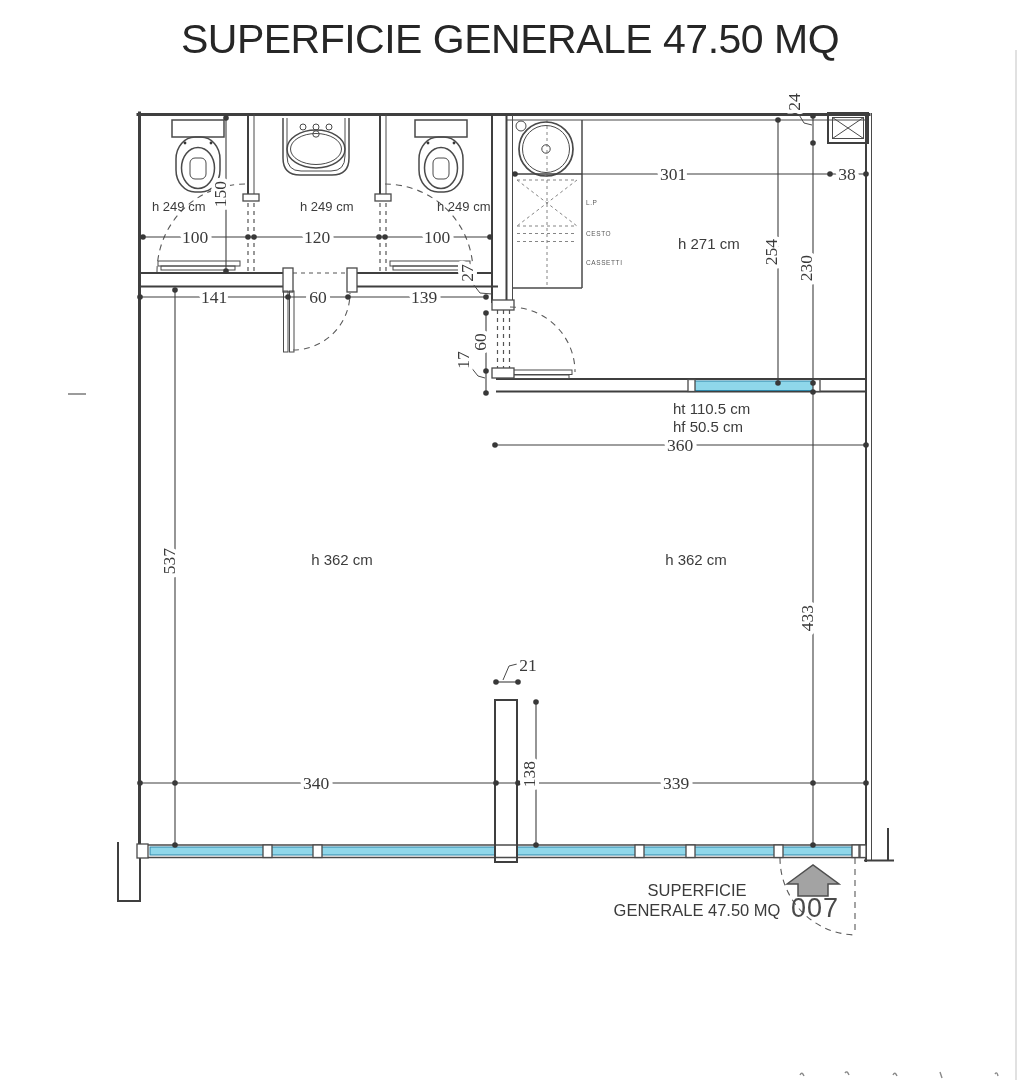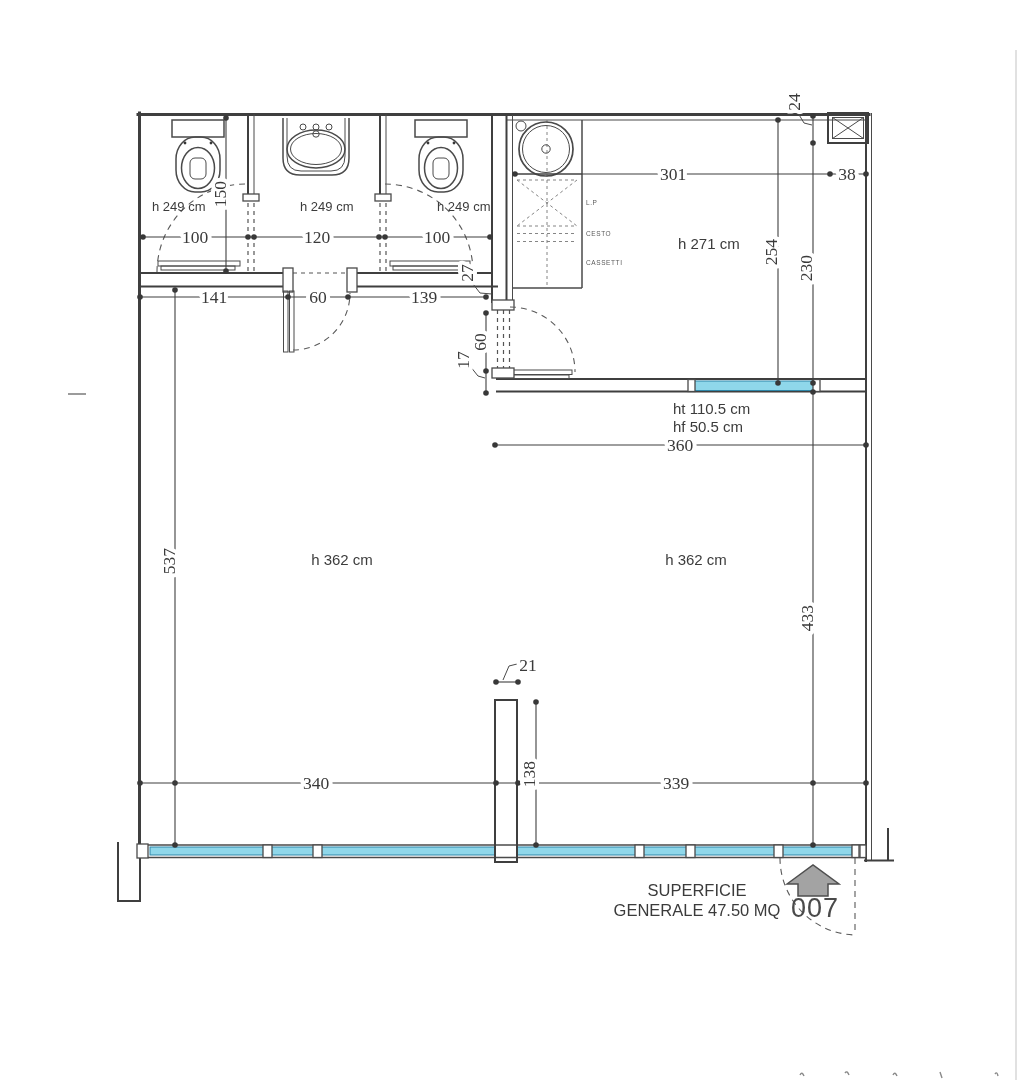--- a/index.html
+++ b/index.html
@@ -29,20 +29,21 @@
   .lbl15{font-family:"Liberation Sans",sans-serif;font-size:15px;fill:#3c3c3c;}
   .tiny{font-family:"Liberation Sans",sans-serif;font-size:6.5px;fill:#5a5a5a;letter-spacing:.6px;}
   .foot{font-family:"Liberation Sans",sans-serif;font-size:16.5px;fill:#3b3b3b;}
   .unit{font-family:"Liberation Sans",sans-serif;font-size:27px;fill:#4a4a4a;letter-spacing:1px;}
   .artifact{stroke:#9b9b9b;stroke-width:2;fill:none;}
 </style>
 </head>
 <body>
 
 <div class="page">
+  <div class="title">SUPERFICIE GENERALE 47.50 MQ</div>
 
   <svg width="1020" height="1080" viewBox="0 0 1020 1080">
 
     <g>
       <line x1="1016" y1="50" x2="1016" y2="1080" stroke="#d4d4d4" stroke-width="1.4"></line>
       <line x1="68" y1="394" x2="86" y2="394" class="artifact"></line>
       <path d="M800,1075 q2,-4 4,1 M845,1073 q2,-3 4,2 M893,1075 q2,-4 4,1 M940,1072 l2,6 M995,1074 q2,-3 3,2" stroke="#8a8a8a" stroke-width="1.4" fill="none"></path>
     </g>
 
     <g>

